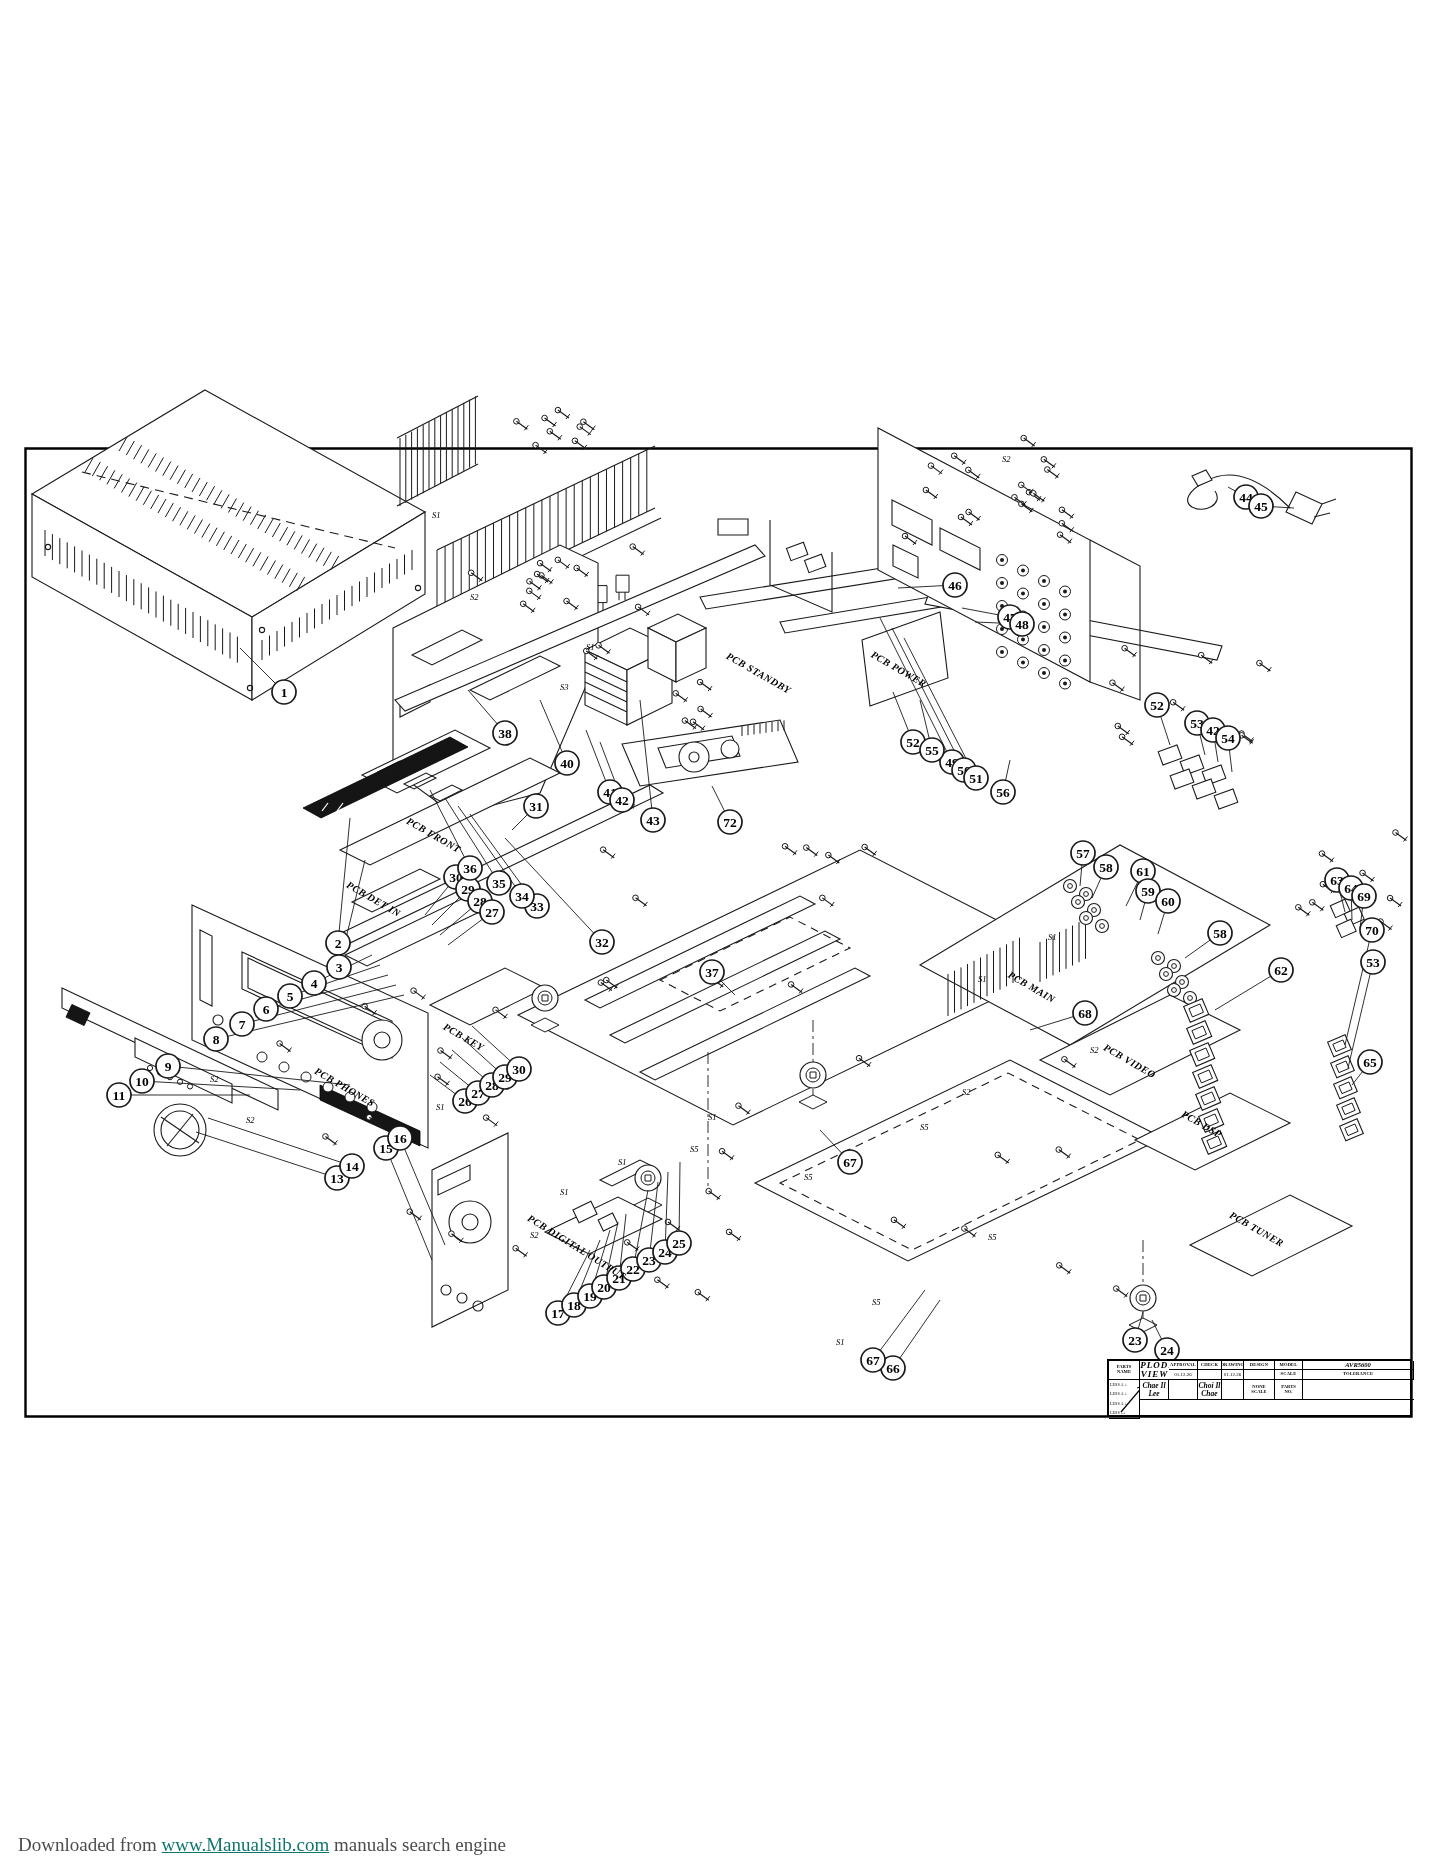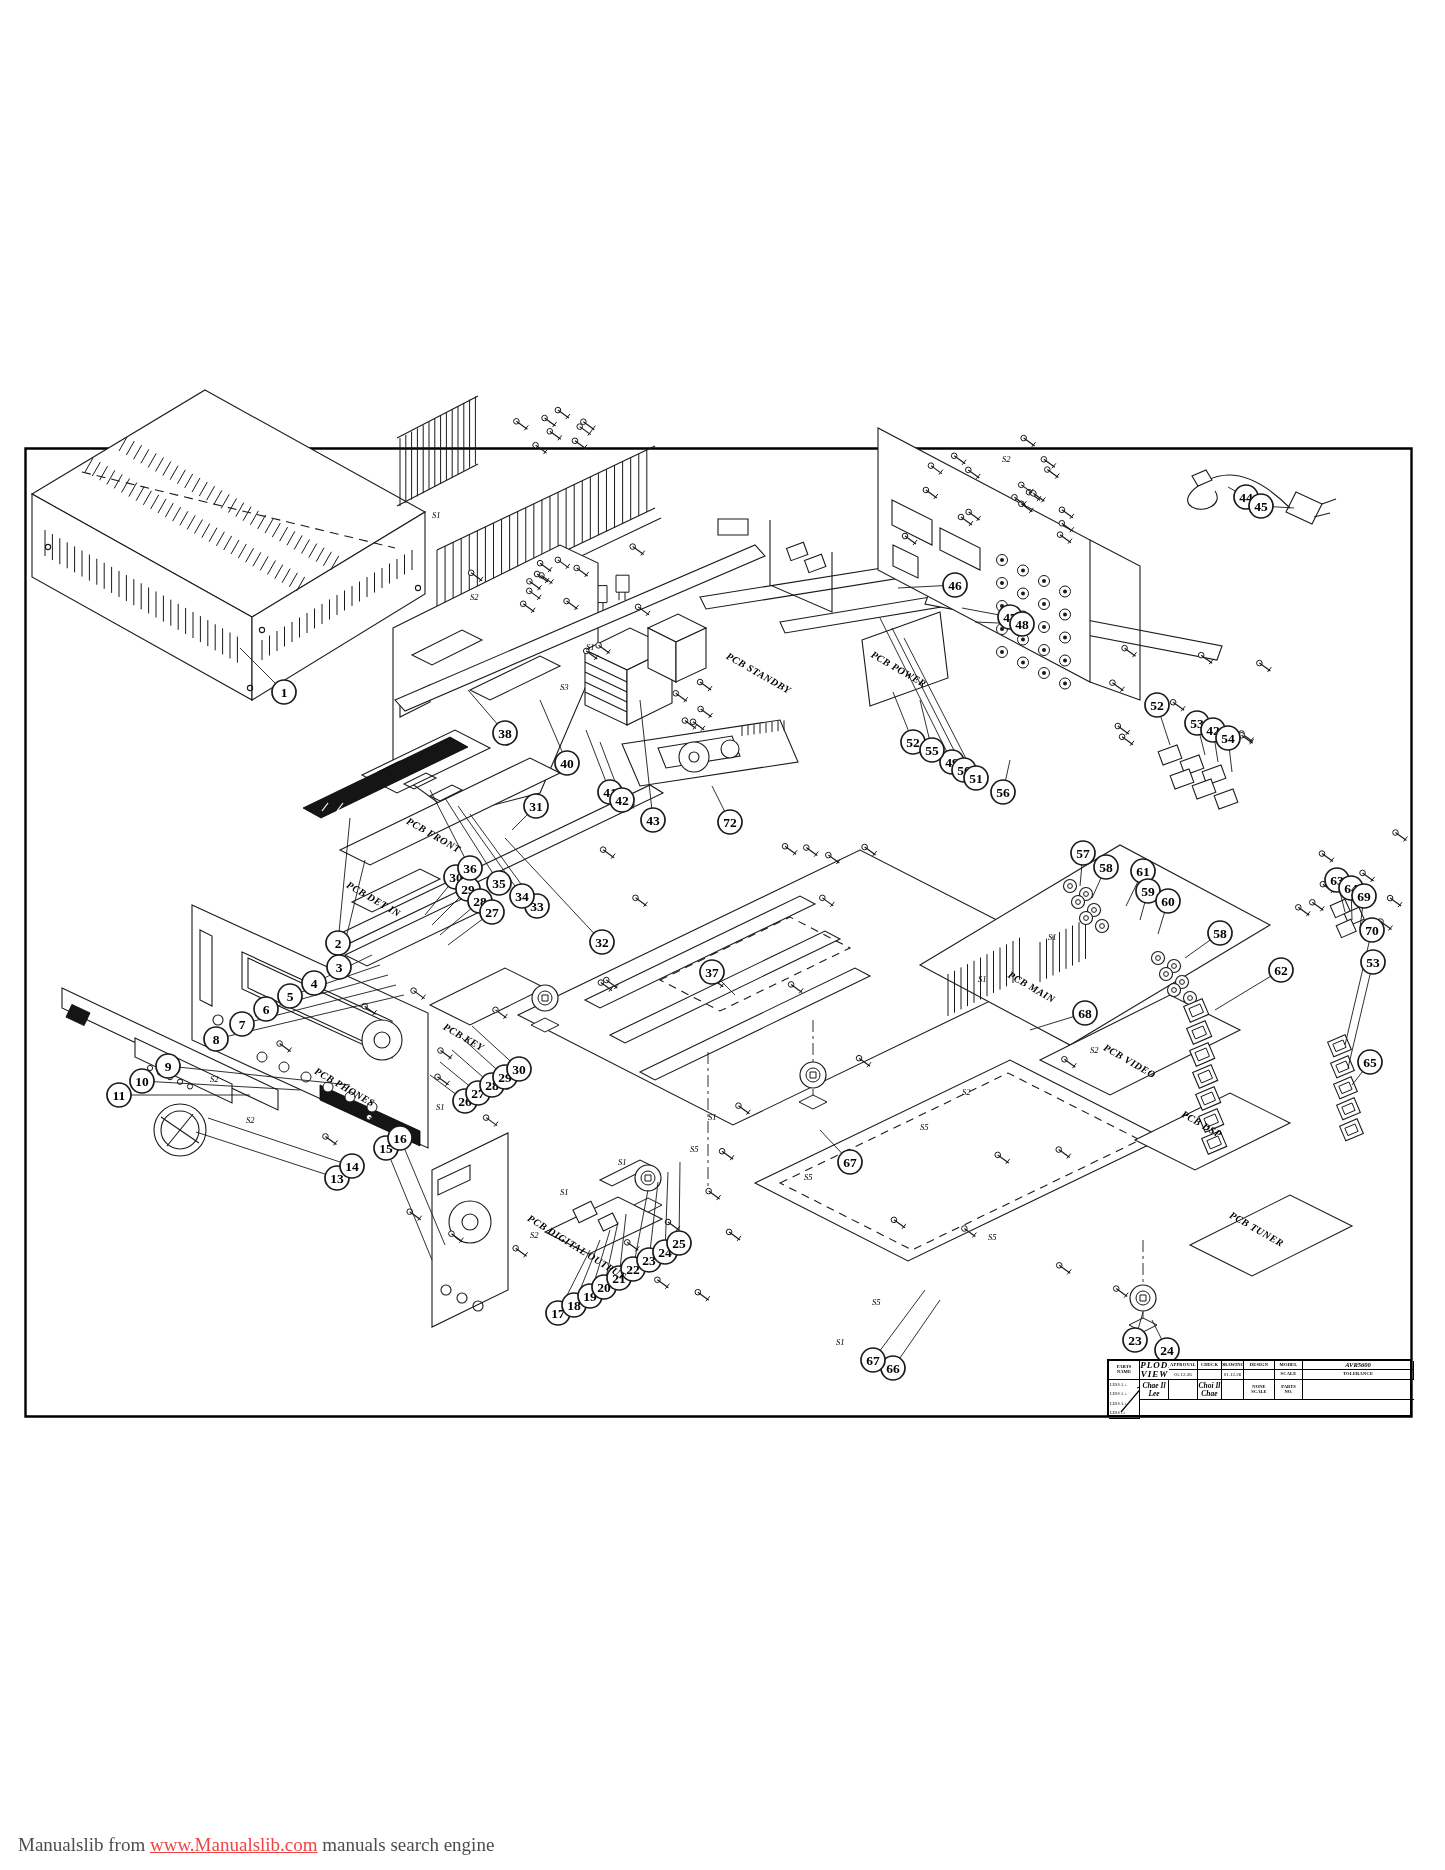--- a/index.html
+++ b/index.html
@@ -31,21 +31,21 @@
   .tol-slash{position:absolute;left:10px;top:4px;width:26px;height:30px;pointer-events:none;}
   .logocell{display:flex;align-items:center;justify-content:flex-start;gap:3px;padding-left:2px;}
   .ttc{font-size:14px;font-weight:bold;font-style:italic;letter-spacing:-1px;
        transform:skewX(-12deg);font-family:"Liberation Serif",serif;}
   .ttc-lines{display:flex;flex-direction:column;font-size:4.8px;font-weight:bold;
              font-style:italic;line-height:1.15;text-align:left;}
 
   
   .footer{position:absolute;left:18px;top:1834px;font-size:19px;color:#4d4d4d;
           font-family:"Liberation Serif",serif;}
-  .footer a{color:#ef4444;text-decoration:underline;cursor:pointer;}
+  .footer a{color:#0f766e;text-decoration:underline;cursor:pointer;}
 </style>
 </head>
 <body>
 
 <div class="page">
 
   <svg id="art" width="1445" height="1870" viewBox="0 0 1445 1870">
 
     <rect x="25.5" y="448.5" width="1386" height="968" fill="none" stroke="#000" stroke-width="2.4"></rect>
 
@@ -1400,15 +1400,15 @@
       
     </div>
     <div class="tb noB small2">
       
       
     </div>
     <div class="tb noB noR"></div>
   </div>
 
   <div class="footer">
-    <span>Manualslib from </span><a>www.Manualslib.com</a><span>  manuals search engine</span>
+    <span>Downloaded from </span><a>www.Manualslib.com</a><span>  manuals search engine</span>
   </div>
 </div>
 
 </body></html>

